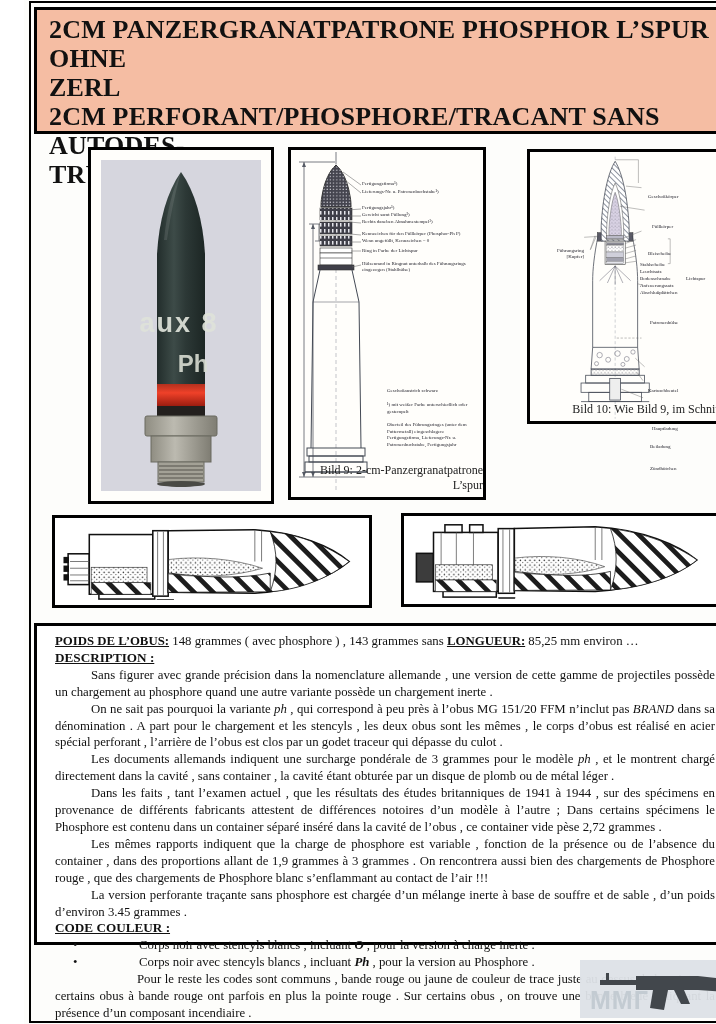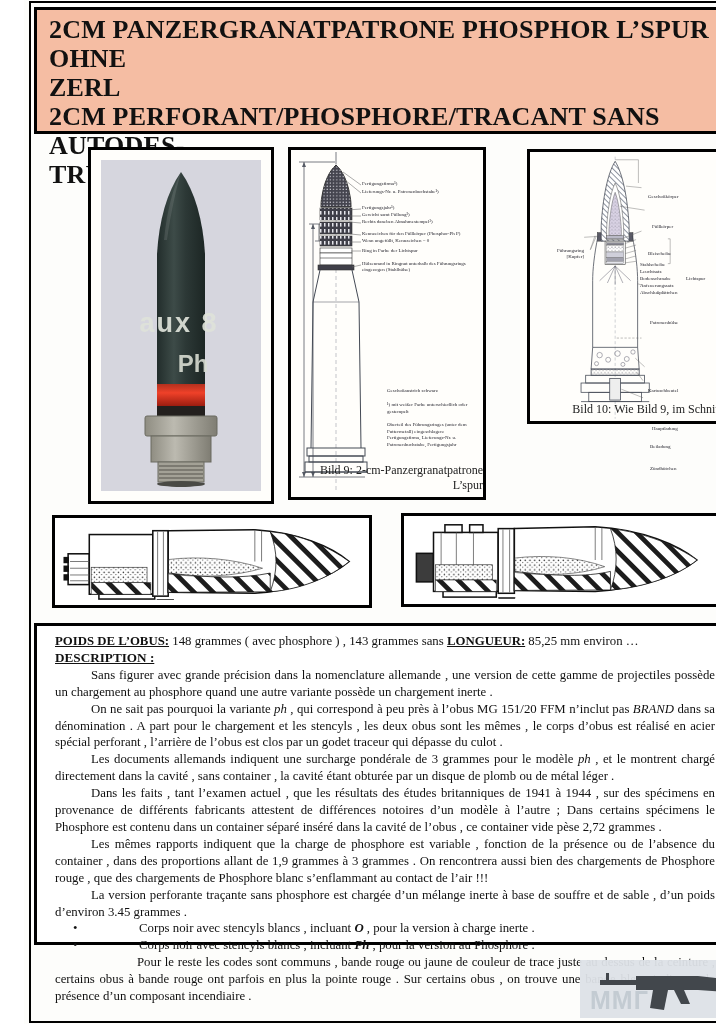--- a/index.html
+++ b/index.html
@@ -361,20 +361,21 @@
 
   <div class="box textbox">
     <p class="para specline"><span class="lbl">POIDS DE L’OBUS:</span><span> 148 grammes ( avec phosphore ) , 143 grammes sans  </span><span class="lbl">LONGUEUR:</span><span> 85,25 mm environ …</span></p>
     <div class="heading">DESCRIPTION :</div>
     <p class="para"><span>Sans figurer avec grande précision dans la nomenclature allemande , une version de cette gamme de projectiles possède un chargement au phosphore quand une autre variante possède un chargement inerte .</span></p>
     <p class="para"><span>On ne sait pas pourquoi la variante </span><span class="rs-i">ph</span><span> , qui correspond à peu près à l’obus MG 151/20 FFM n’inclut pas </span><span class="rs-i">BRAND</span><span> dans sa dénomination . A part pour le chargement et les stencyls , les deux obus sont les mêmes , le corps d’obus est réalisé en acier spécial perforant , l’arrière de l’obus est clos par un godet traceur qui dépasse du culot .</span></p>
     <p class="para"><span>Les documents allemands indiquent une surcharge pondérale de 3 grammes pour le modèle </span><span class="rs-i">ph</span><span> , et le montrent chargé directement dans la cavité , sans container , la cavité étant obturée par un disque de plomb ou de métal léger .</span></p>
     <p class="para"><span>Dans les faits , tant l’examen actuel , que les résultats des études britanniques de 1941 à 1944 , sur des spécimens en provenance de différents fabricants attestent de différences notoires d’un modèle à l’autre ; Dans certains spécimens le Phosphore est contenu dans un container séparé inséré dans la cavité de l’obus , ce container vide pèse 2,72 grammes .</span></p>
     <p class="para"><span>Les mêmes rapports indiquent que la charge de phosphore est variable , fonction de la présence ou de l’absence du container , dans des proportions allant de 1,9 grammes à 3 grammes . On rencontrera aussi bien des chargements de Phosphore rouge , que des chargements de Phosphore blanc s’enflammant au contact de l’air !!!</span></p>
     <p class="para"><span>La version perforante traçante sans phosphore est chargée d’un mélange inerte à base de souffre et de sable , d’un poids d’environ 3.45 grammes .</span></p>
+    <div class="heading">CODE COULEUR :</div>
     <div class="bullet">
       <span class="dot">•</span>
       <span class="btxt"><span>Corps noir avec stencyls blancs , incluant  </span><span class="rs-bi">O</span><span>  , pour la version à charge inerte .</span></span>
     </div>
     <div class="bullet">
       <span class="dot">•</span>
       <span class="btxt"><span>Corps noir avec stencyls blancs , incluant  </span><span class="rs-bi">Ph</span><span> , pour la version au Phosphore .</span></span>
     </div>
     <p class="para closing"><span>Pour le reste les codes sont communs , bande rouge ou jaune de couleur de trace juste au dessus de la ceinture , certains obus à bande rouge ont parfois en plus la pointe rouge . Sur certains obus , on trouve une bande bleue indiquant la présence d’un composant incendiaire .</span></p>
   </div>

